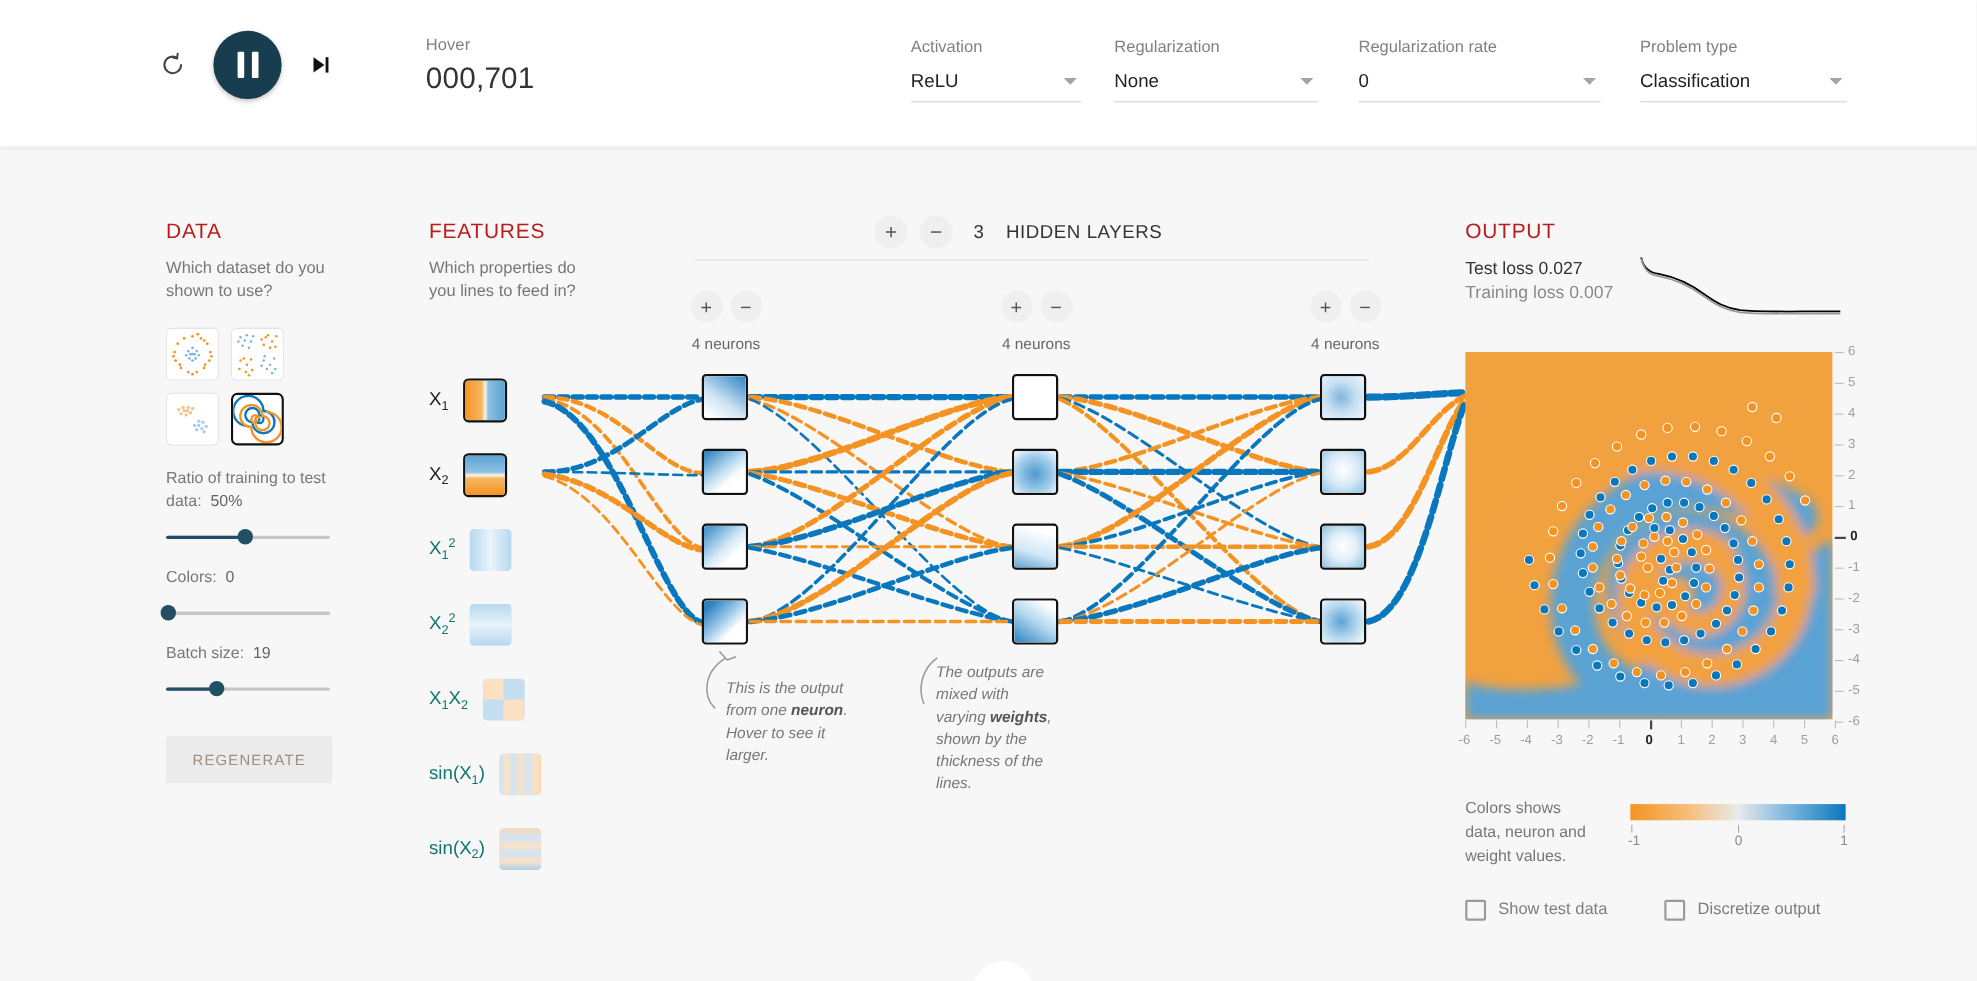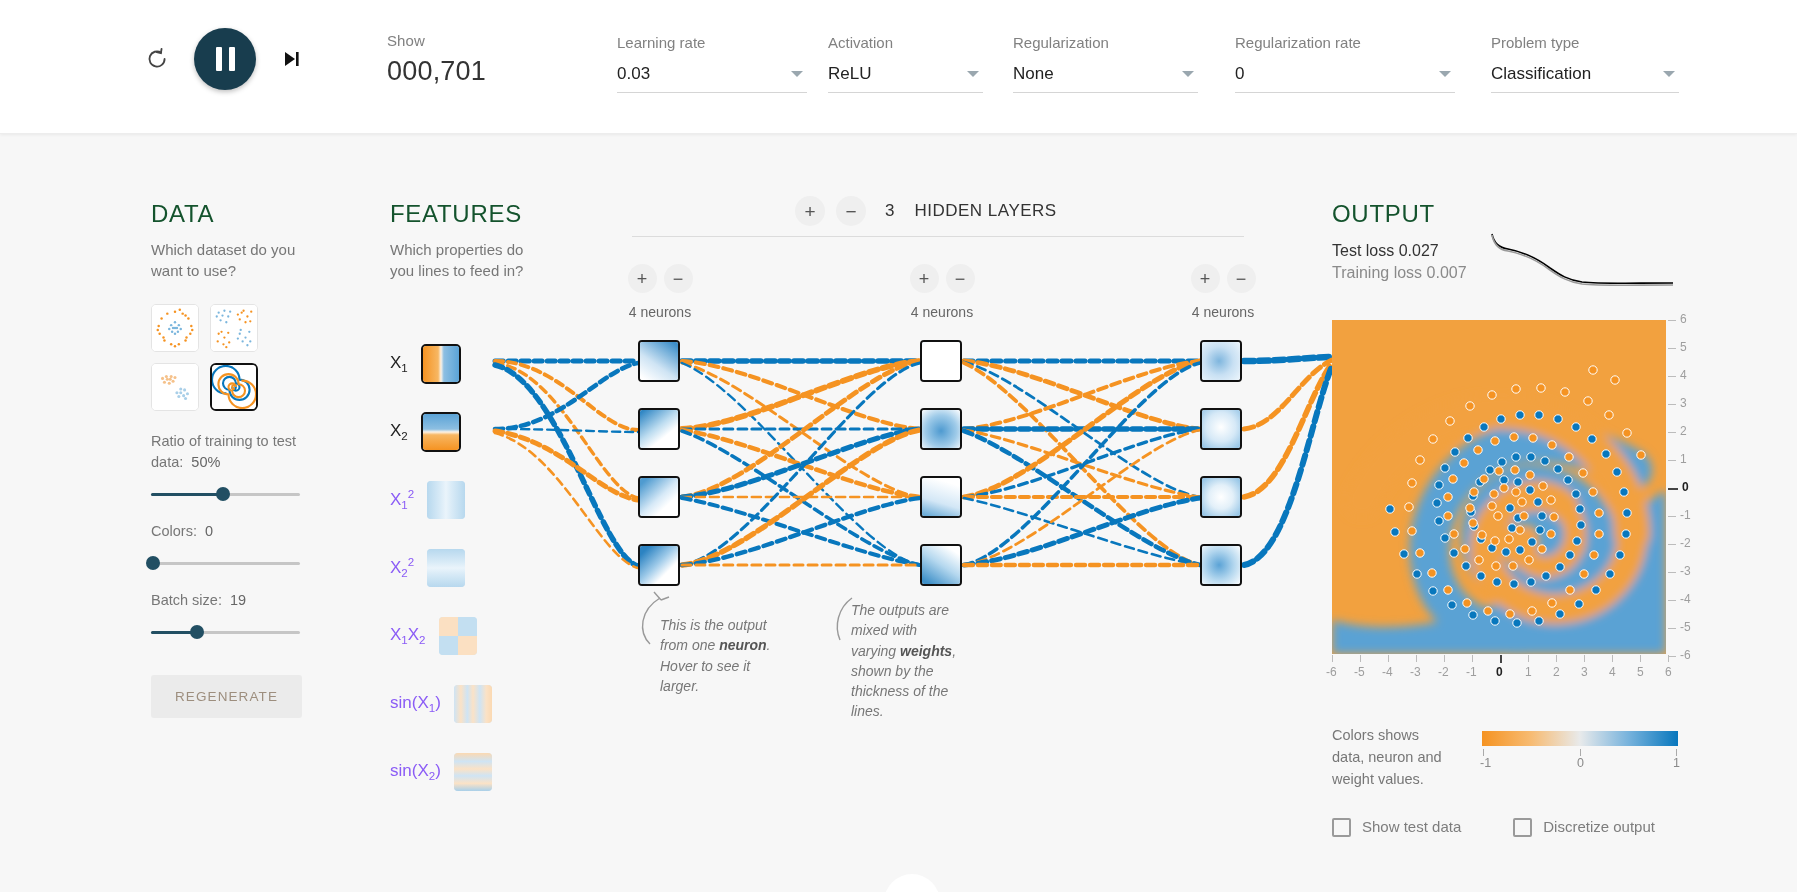--- a/index.html
+++ b/index.html
@@ -48,21 +48,21 @@
     height:30px; display:flex; align-items:flex-start;
   }
   .select-val { font-size:17px; color:#222; padding-top:1px; }
   .caret {
     position:absolute; right:4px; top:8px;
     width:0; height:0; border-left:6px solid transparent; border-right:6px solid transparent;
     border-top:6px solid #9aa7af;
   }
 
   
-  .col-title { font-size:24px; color:#14532d; letter-spacing:0.7px; font-weight:400; }
+  .col-title { font-size:19px; color:#b91c1c; letter-spacing:0.7px; font-weight:400; }
   .col-sub { font-size:15px; color:#777; line-height:1.42; margin-top:11px; }
 
   
   .data-col { position:absolute; left:151px; top:200px; width:170px; }
   .ds-grid { margin-top:22px; display:grid; grid-template-columns:48px 48px; gap:11px; }
   .ds-btn {
     width:48px; height:48px; border-radius:5px; background:#fff; border:1px solid #e4e4e4;
     cursor:pointer; overflow:hidden; position:relative; padding:0;
   }
   .ds-btn.sel { border:2.5px solid #111; border-radius:6px; }
@@ -82,21 +82,21 @@
   .regen-btn {
     margin-top:36px; width:151px; height:43px; background:#ebebeb; border:none; border-radius:3px;
     font-size:13.5px; color:#9d8e7e; letter-spacing:1.1px; cursor:pointer;
     font-family:"Liberation Sans", sans-serif;
   }
 
   
   .feat-col { position:absolute; left:390px; top:200px; width:140px; }
   .feat-list { position:absolute; left:390px; top:330px; width:150px; }
   .feat-row { position:relative; height:68px; display:flex; align-items:center; justify-content:flex-start; }
-  .feat-name { font-size:17px; color:#8b5cf6; margin-right:13px; white-space:nowrap; }
+  .feat-name { font-size:17px; color:#0f766e; margin-right:13px; white-space:nowrap; }
   .feat-row.active .feat-name { color:#222; }
   .feat-sq {
     width:38px; height:38px; border-radius:4px; overflow:hidden; background:#cfe3f3; cursor:pointer;
   }
   .feat-row.active .feat-sq { border:2.5px solid #111; border-radius:5px; width:40px; height:40px; }
   .feat-sq svg { display:block; width:100%; height:100%; }
   .sub { font-size:0.68em; vertical-align:sub; }
   .sup { font-size:0.68em; vertical-align:super; }
 
   
@@ -181,31 +181,24 @@
 
       <button class="btn-step" title="Step">
         <svg width="24" height="24" viewBox="0 0 24 24">
           <path d="M6 5 L16 12 L6 19 Z" fill="#111"></path>
           <rect x="17" y="5" width="2.6" height="14" fill="#111"></rect>
         </svg>
       </button>
     </div>
 
     <div class="epoch-block">
-      <div class="epoch-label">Show</div>
+      <div class="epoch-label">Hover</div>
       <div class="epoch-value">000,701</div>
     </div>
 
-    <div class="ctrl" style="left:617px; width:190px;">
-      <div class="ctrl-label">Learning rate</div>
-      <div class="select-wrap">
-        <span class="select-val">0.03</span>
-        <span class="caret"></span>
-      </div>
-    </div>
 
     <div class="ctrl" style="left:1013px; width:185px;">
       <div class="ctrl-label">Regularization</div>
       <div class="select-wrap">
         <span class="select-val">None</span>
         <span class="caret"></span>
       </div>
     </div>
 
     <div class="ctrl" style="left:828px; width:155px;">
@@ -300,21 +293,21 @@
 
     <g fill="none" stroke="#999" stroke-width="1.4">
       <path d="M660,598 C640,610 638,632 650,644"></path>
       <path d="M661,600 L654,592 M661,600 L669,597"></path>
       <path d="M852,598 C838,608 834,626 840,640"></path>
     </g>
   </svg>
 
   <div class="data-col">
     <div class="col-title">DATA</div>
-    <div class="col-sub">Which dataset do you want to use?</div>
+    <div class="col-sub">Which dataset do you shown to use?</div>
 
     <div class="ds-grid">
       <button class="ds-btn">
         <svg viewBox="0 0 48 48">
           <rect width="48" height="48" fill="#fff"></rect>
           <g fill="#f59322">
             <circle cx="24" cy="7" r="1.3"></circle>
               <circle cx="32" cy="9" r="1.3"></circle>
               <circle cx="38" cy="14" r="1.3"></circle>
             <circle cx="41" cy="22" r="1.3"></circle>

